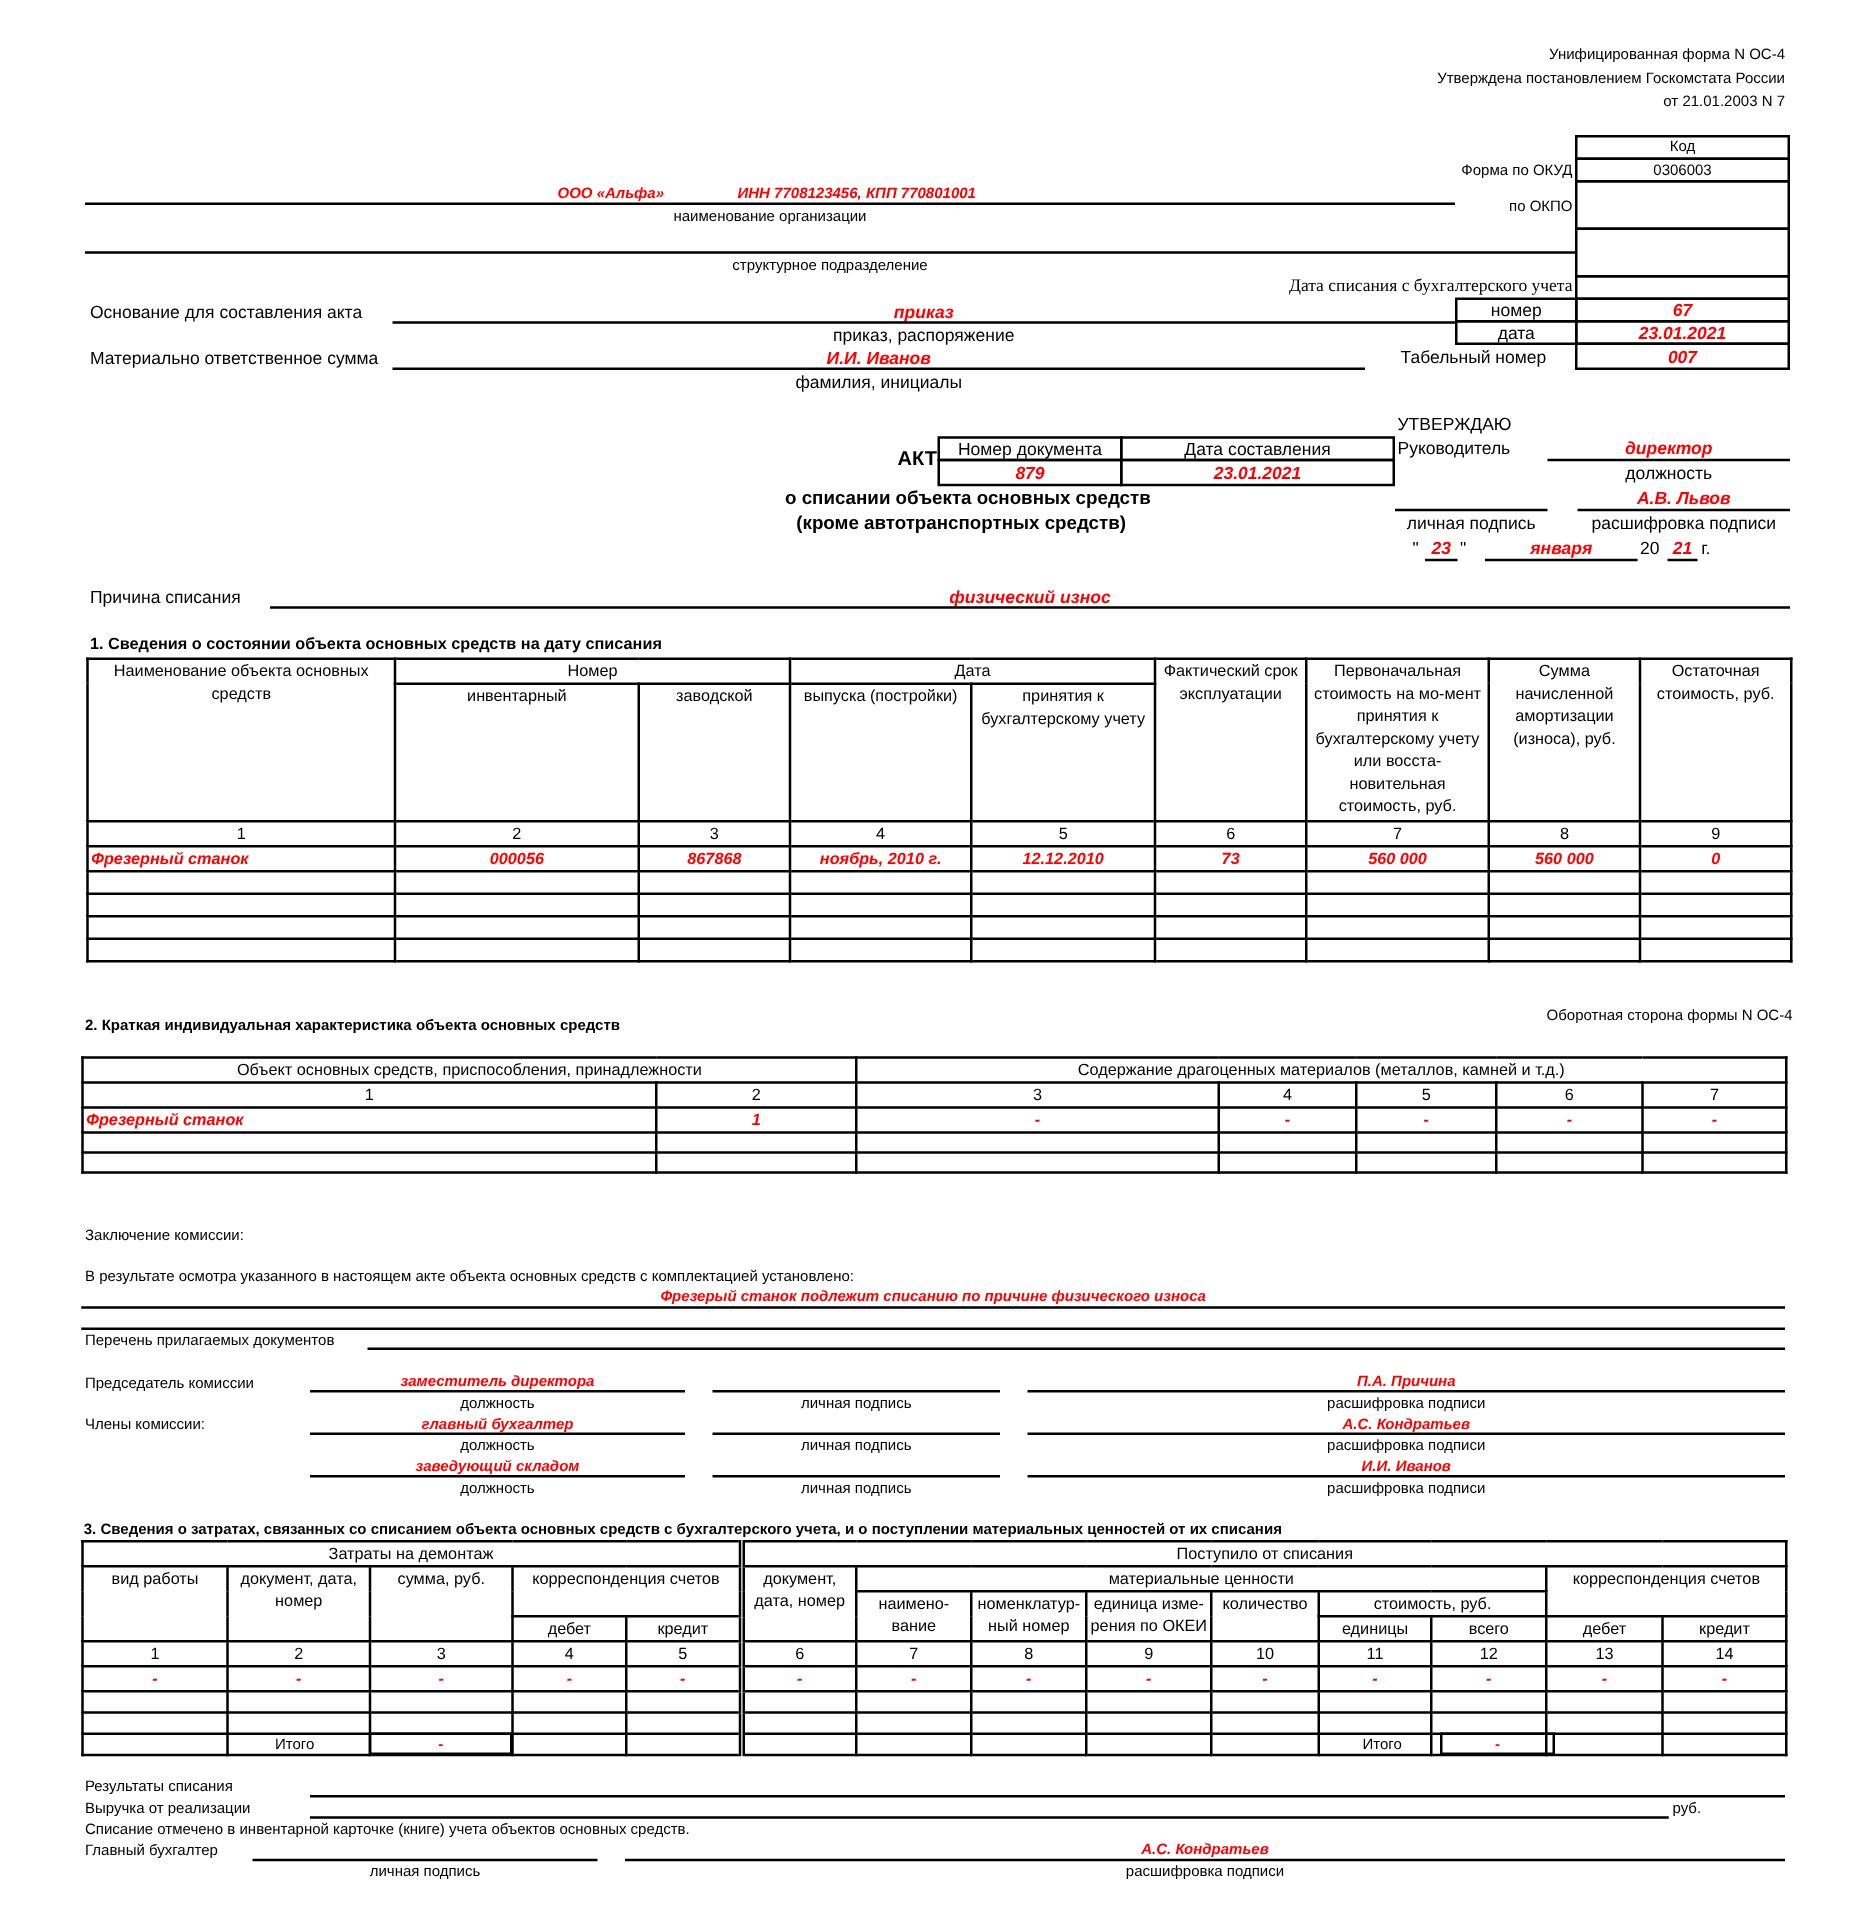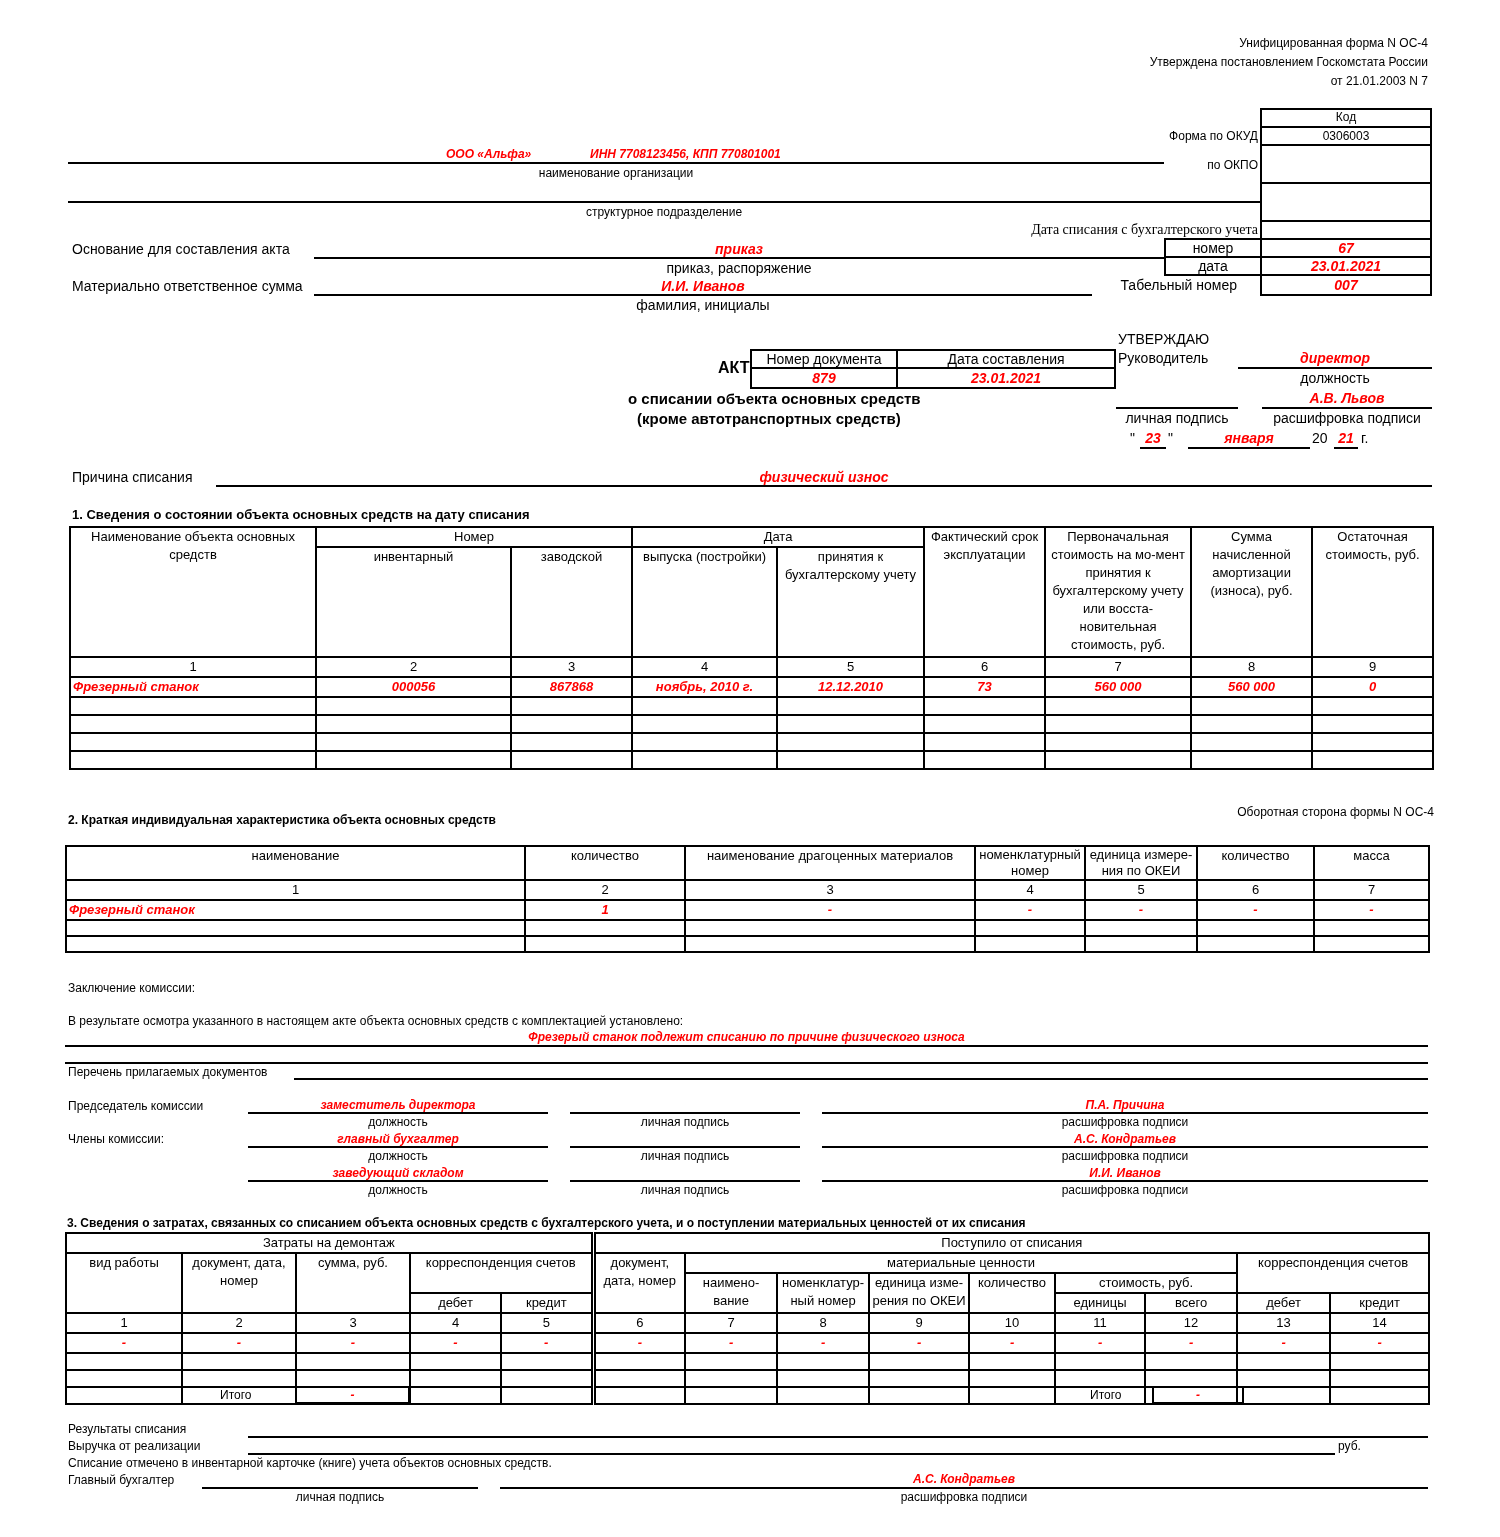--- a/index.html
+++ b/index.html
@@ -213,28 +213,23 @@
   <colgroup>
     <col style="width:459px">
       <col style="width:160px">
       <col style="width:290px">
       <col style="width:110px">
       <col style="width:112px">
       <col style="width:117px">
       <col style="width:115px">
   </colgroup>
   <tbody>
-  <tr style="height:34px">
-    <td>наименование</td>
-    <td>количество</td>
-    <td>наименование драгоценных материалов</td>
-    <td style="white-space:normal;line-height:16px">номенклатурный номер</td>
-    <td style="white-space:normal;line-height:16px">единица измере-ния по ОКЕИ</td>
-    <td>количество</td>
-    <td>масса</td>
+      <tr style="height:17px">
+    <td colspan="2">Объект основных средств, приспособления, принадлежности</td>
+    <td colspan="5">Содержание драгоценных материалов (металлов, камней и т.д.)</td>
   </tr>
   <tr style="height:16px">
     <td>1</td>
     <td>2</td>
     <td>3</td>
     <td>4</td>
     <td>5</td>
     <td>6</td>
     <td>7</td>
   </tr>

